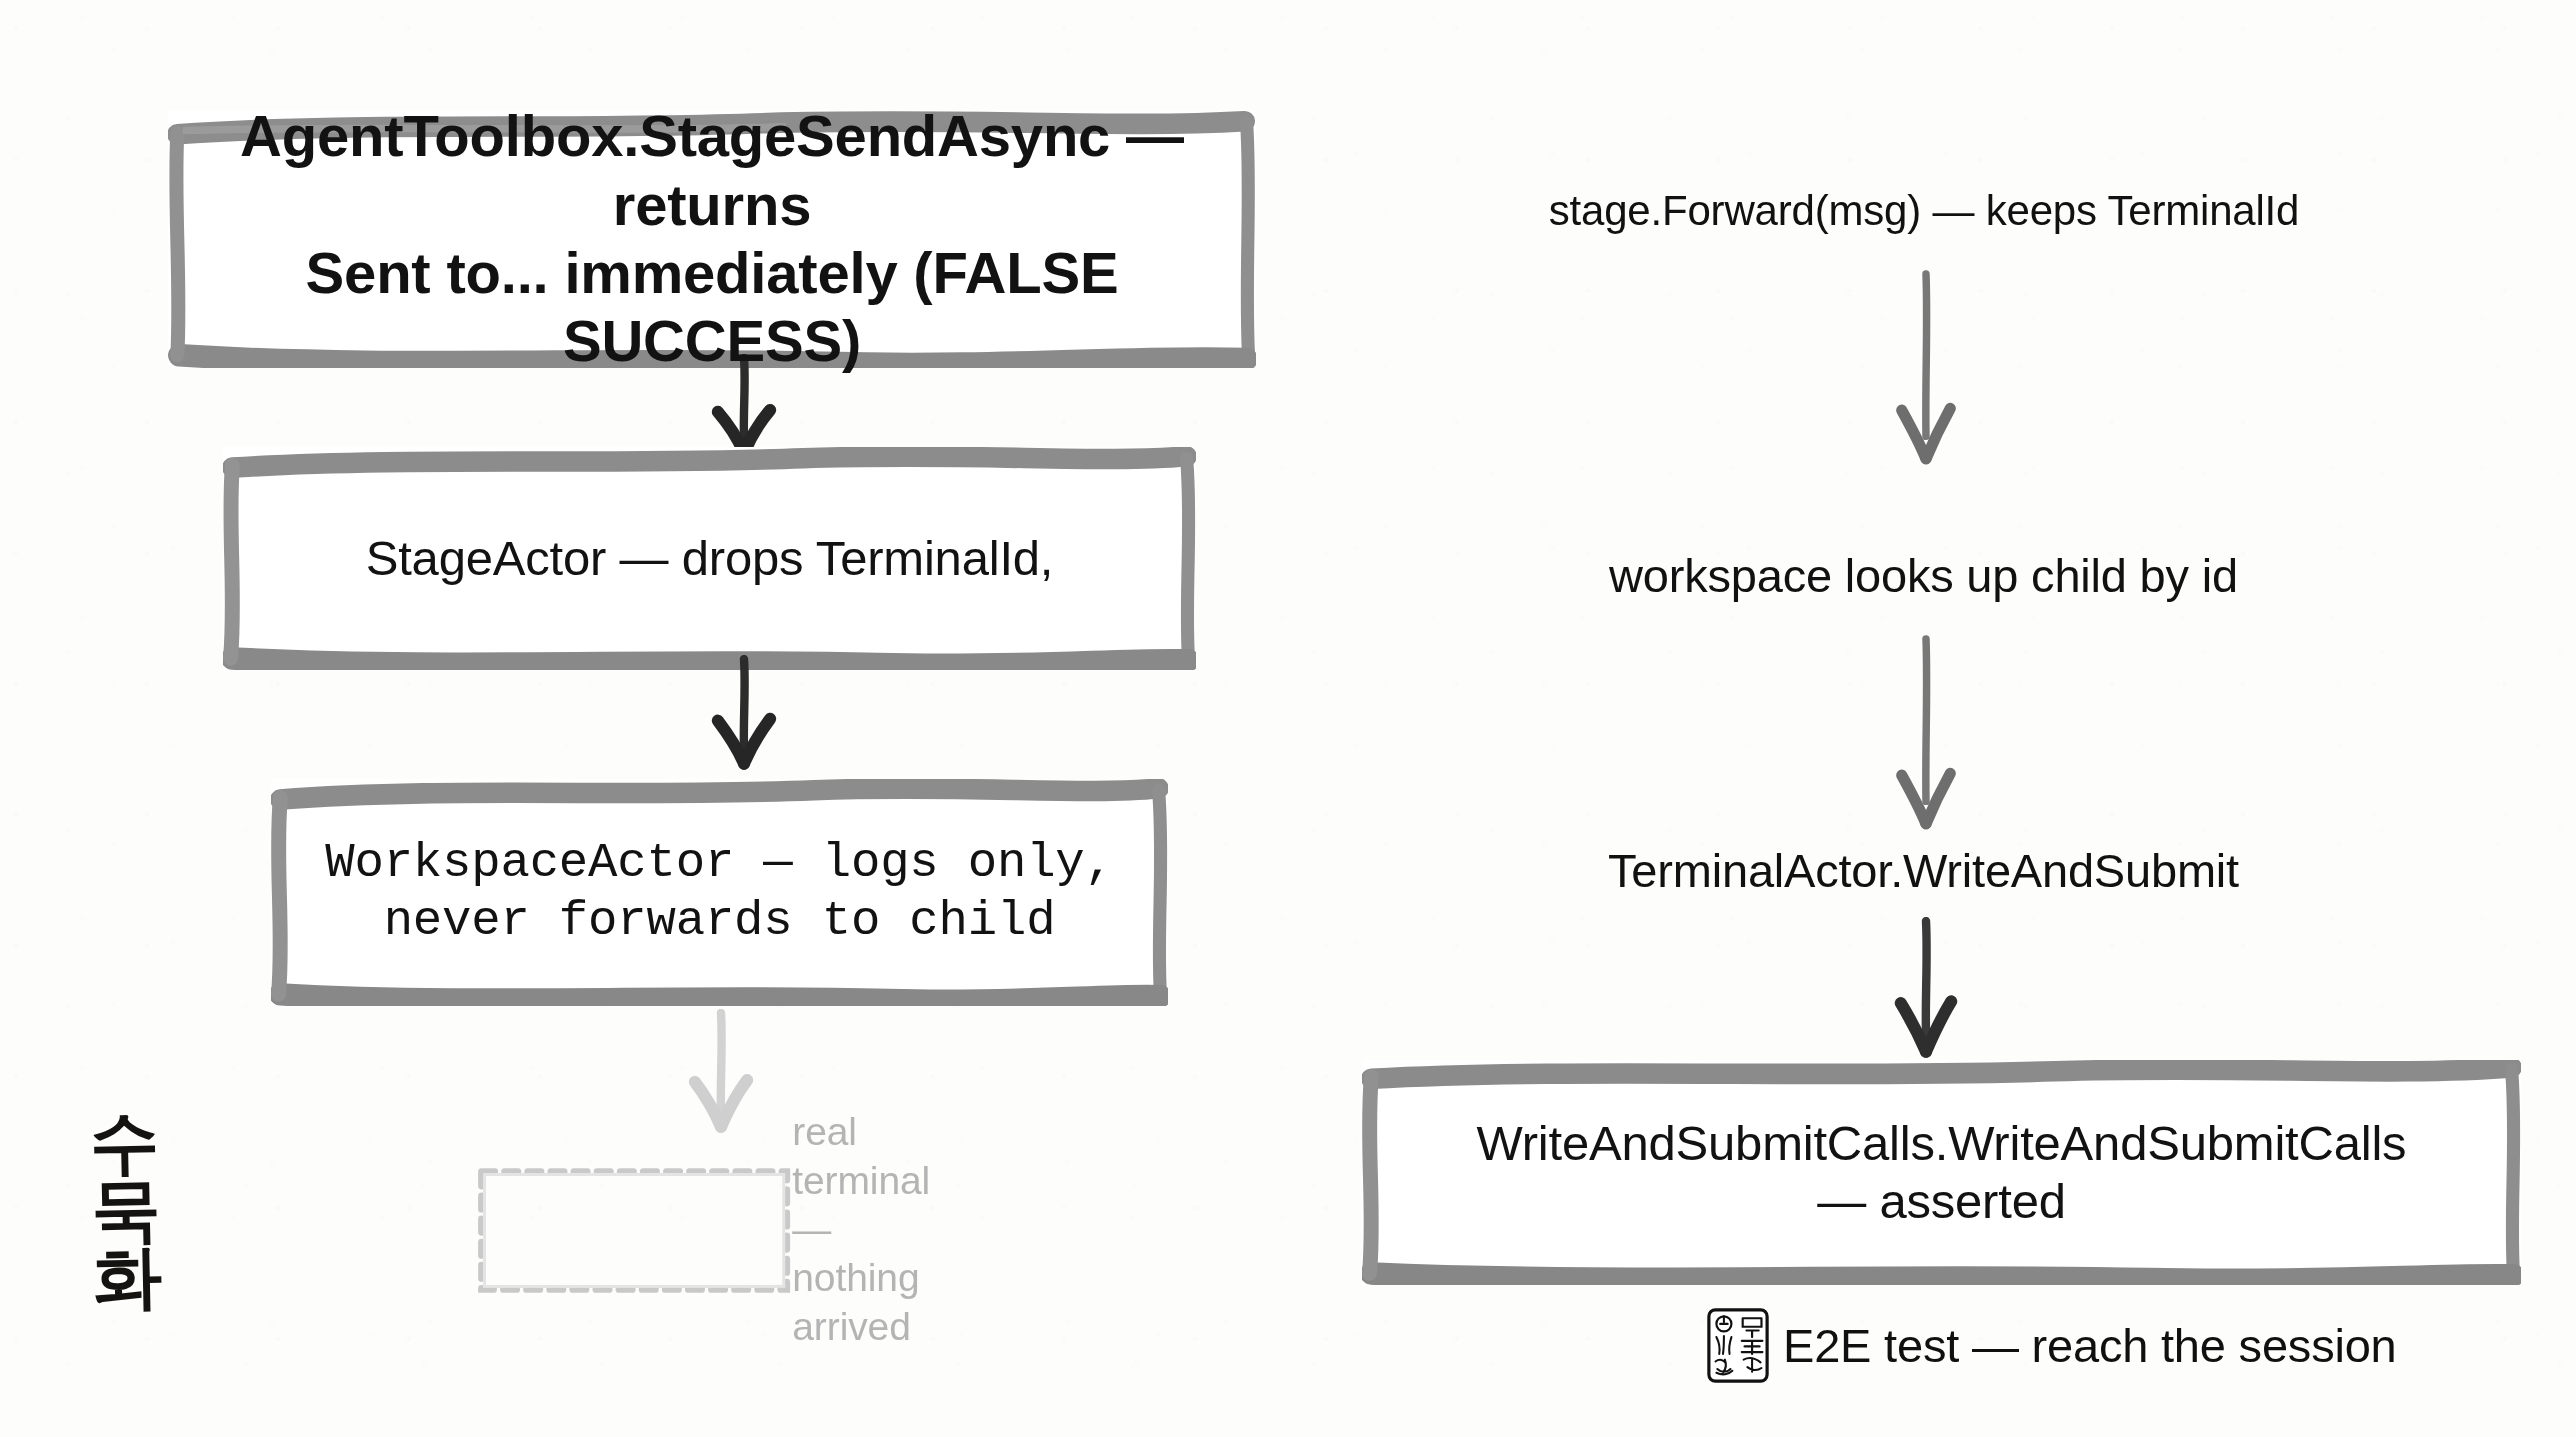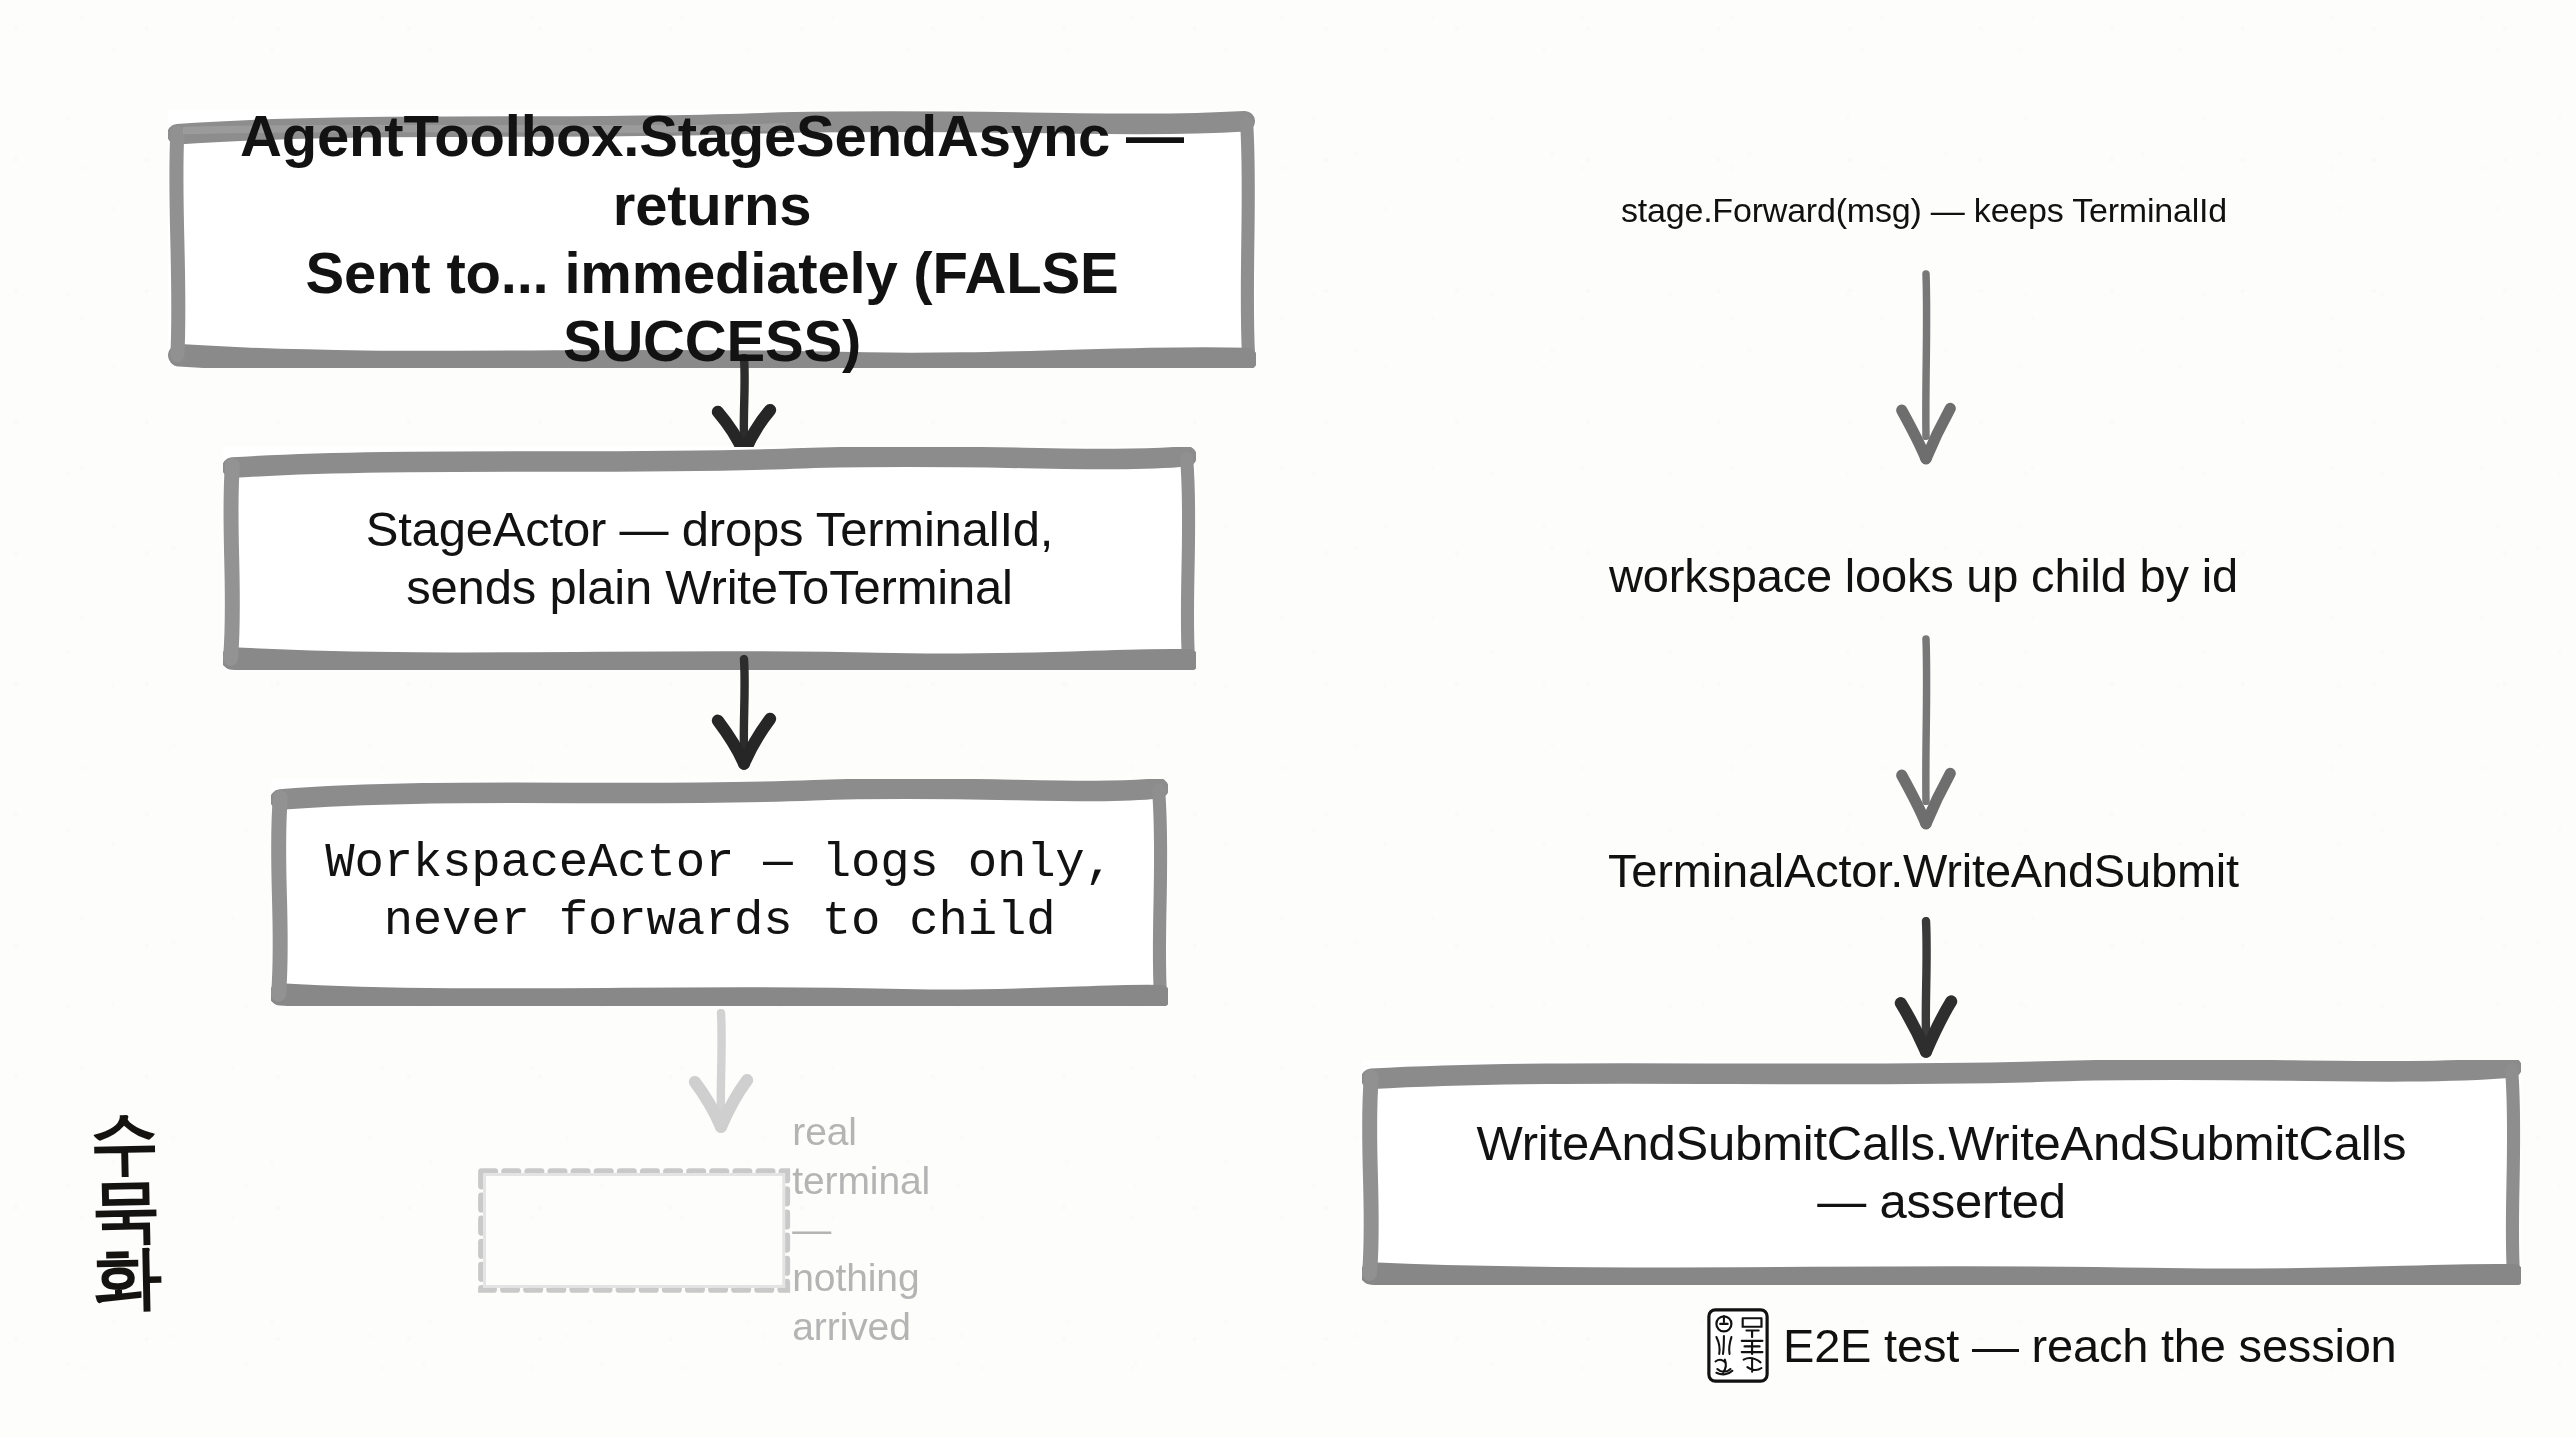--- a/index.html
+++ b/index.html
@@ -85,21 +85,20 @@
 
   <div class="node boxed" style="left:223px;top:447px;width:973px;height:223px;">
     <svg class="brush-frame" viewBox="0 0 1040 238" preserveAspectRatio="none">
       <path d="M10,22 C200,10 420,20 620,12 C800,6 940,18 1030,10" stroke="#8c8c8c" stroke-width="22" fill="none" stroke-linecap="round"></path>
       <path d="M1030,12 C1036,80 1028,160 1032,226" stroke="#909090" stroke-width="14" fill="none" stroke-linecap="round"></path>
       <path d="M10,226 C240,238 470,226 700,232 C860,236 960,226 1032,228" stroke="#898989" stroke-width="24" fill="none" stroke-linecap="round"></path>
       <path d="M10,20 C5,84 14,160 8,226" stroke="#939393" stroke-width="16" fill="none" stroke-linecap="round"></path>
     </svg>
     <div class="label" style="font-size:49px;">
       <div>StageActor — drops TerminalId,</div>
-      <div>sends plain WriteToTerminal</div>
     </div>
   </div>
 
   <svg class="arrow" style="left:688px;top:655px;width:112px;height:122px;" viewBox="0 0 120 130">
     <path d="M60,4 C62,36 59,70 60,102" stroke="#2c2c2c" stroke-width="9" fill="none" stroke-linecap="round"></path>
     <path d="M32,70 C44,86 54,102 60,116" stroke="#262626" stroke-width="13" fill="none" stroke-linecap="round"></path>
     <path d="M88,68 C76,84 66,102 60,116" stroke="#262626" stroke-width="13" fill="none" stroke-linecap="round"></path>
   </svg>
 
   <div class="node boxed" style="left:271px;top:779px;width:897px;height:227px;">
@@ -126,21 +125,21 @@
       <rect x="9" y="9" width="502" height="194" fill="none" stroke="#c9c9c9" stroke-width="11" stroke-dasharray="22 16" stroke-linecap="round"></rect>
       <rect x="14" y="14" width="492" height="184" fill="none" stroke="#e4e4e4" stroke-width="5"></rect>
     </svg>
     <div class="label" style="font-size:39px;">
       <div>real terminal —</div>
       <div>nothing arrived</div>
     </div>
   </div>
 
   <div class="node plain" style="left:1423px;top:178px;width:1002px;height:66px;">
-    <div class="label" style="font-size:34px;">
+    <div class="label" style="font-size:42px;">
       <div>stage.Forward(msg) — keeps TerminalId</div>
     </div>
   </div>
 
   <svg class="arrow" style="left:1870px;top:270px;width:112px;height:202px;" viewBox="0 0 120 216">
     <path d="M60,4 C62,60 59,120 60,178" stroke="#787878" stroke-width="8" fill="none" stroke-linecap="round"></path>
     <path d="M34,150 C45,170 55,190 60,202" stroke="#6e6e6e" stroke-width="12" fill="none" stroke-linecap="round"></path>
     <path d="M86,148 C75,168 65,190 60,202" stroke="#6e6e6e" stroke-width="12" fill="none" stroke-linecap="round"></path>
   </svg>
 

